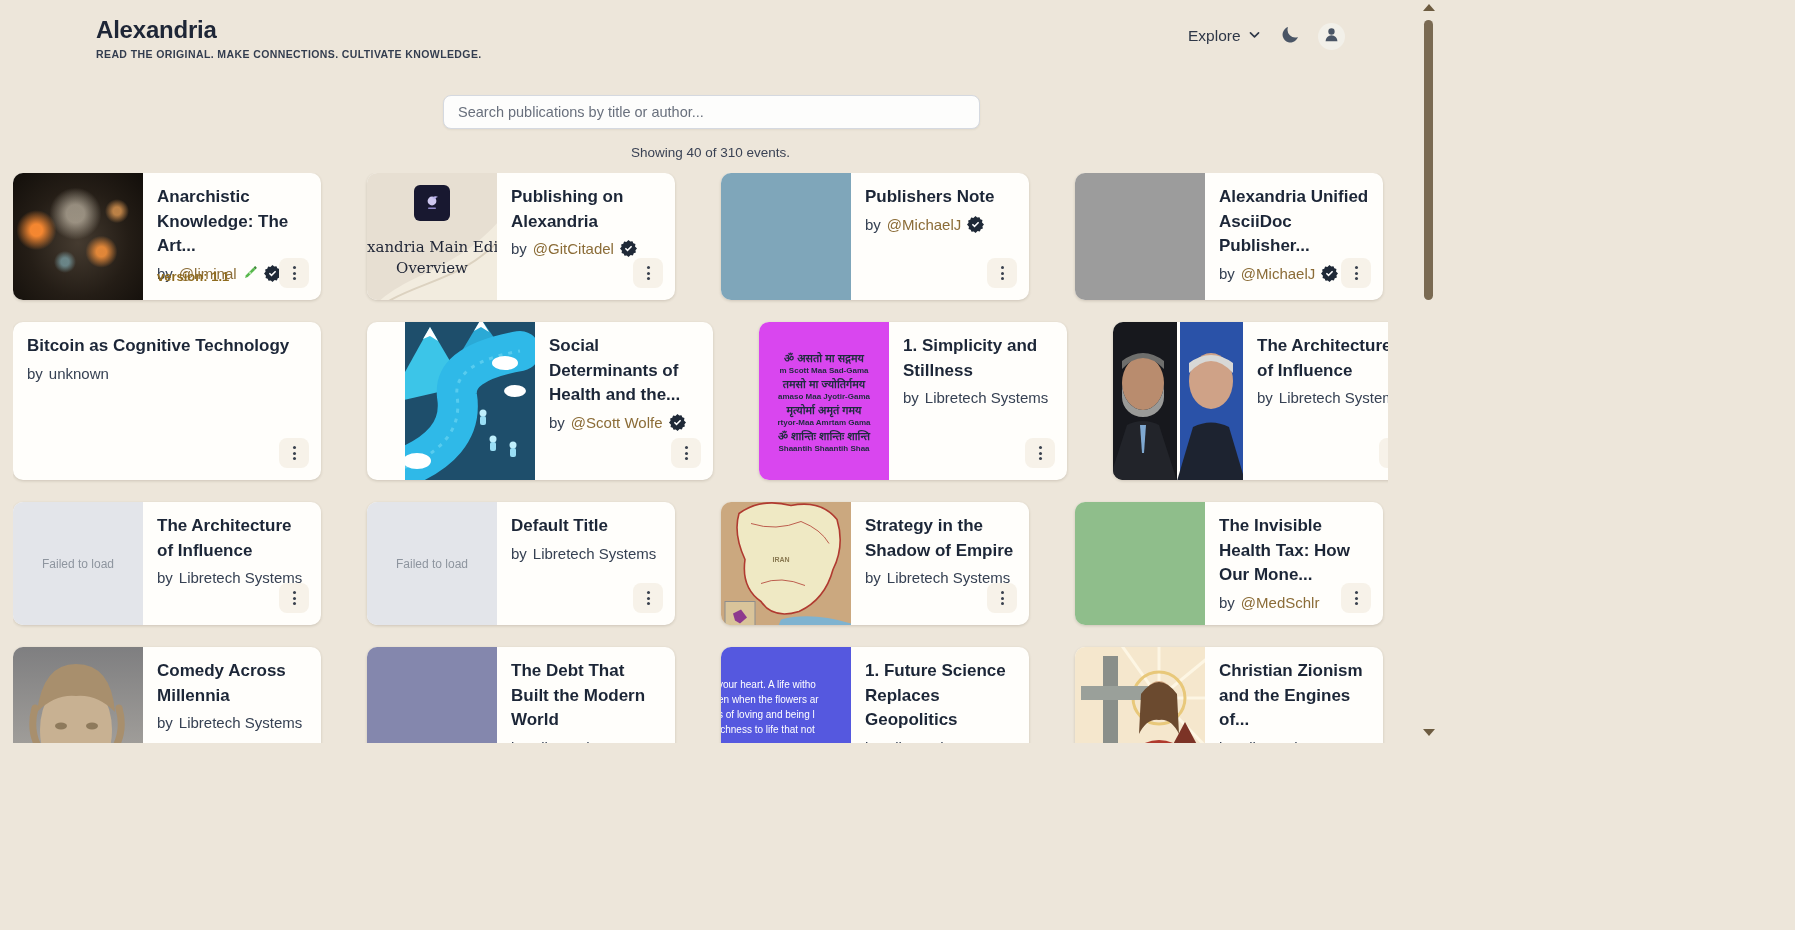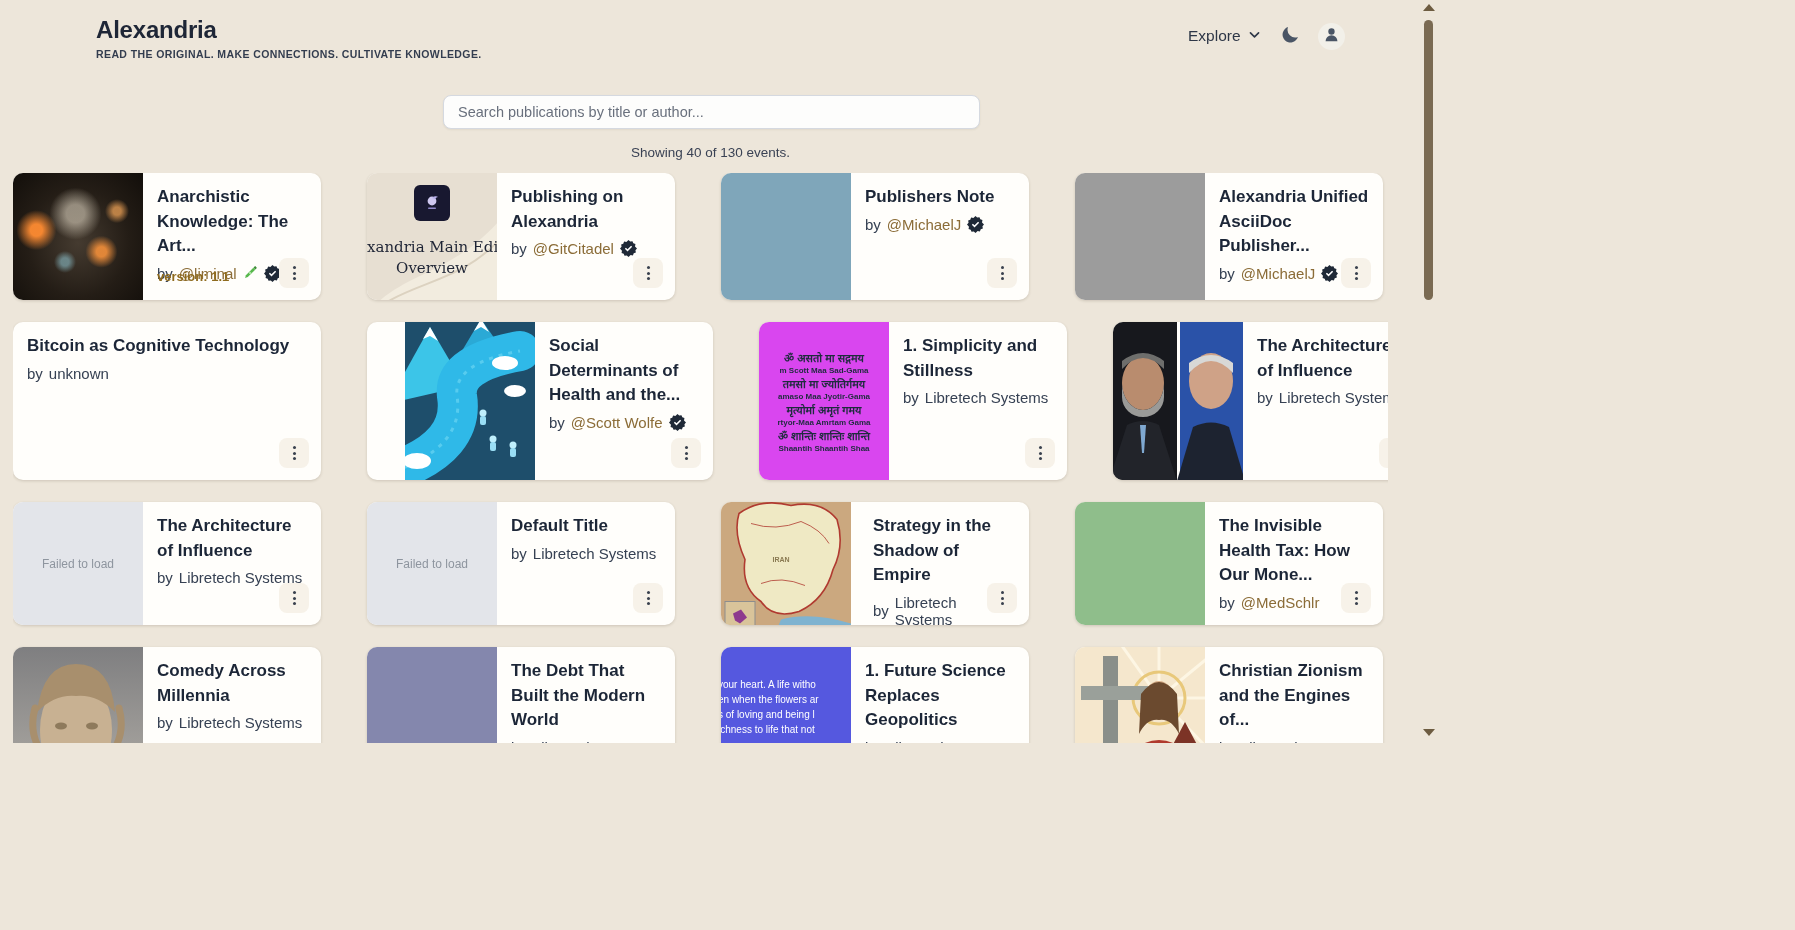--- a/index.html
+++ b/index.html
@@ -108,21 +108,21 @@
           <path d="M4.5 20.5a7.5 7.5 0 0 1 15 0z" fill="#4a5565"></path>
         </svg>
     </span>
   </button>
 </div>
 
 <div class="search-wrap">
   <input class="search-input" type="text" value="" placeholder="Search publications by title or author..." style="">
 </div>
 
-<div class="showing-line">Showing 40 of 130 events.</div>
+<div class="showing-line">Showing 40 of 310 events.</div>
 
 <div class="scroll-area" id="grid">
     <div class="grid-row">
       <article class="card" style="height: 127px;">
         <div class="cover img-anarchistic"></div>
         <div class="card-body">
           <h3 class="card-title">Anarchistic Knowledge: The Art...</h3>
           <div class="card-author">
             <span>by</span>
             <a>@liminal</a>
@@ -358,21 +358,21 @@
             <span>by</span>
             <span>Libretech Systems</span>
           </div>
           <button class="kebab">
             <span class="dot"></span>
             <span class="dot"></span>
             <span class="dot"></span>
           </button>
         </div>
       </article>
-      <article class="card" style="height: 123px; gap: 8px;">
+      <article class="card" style="height: 123px;">
         <div class="cover">
           <svg width="100%" height="100%" viewBox="0 0 130 160" preserveAspectRatio="xMidYMid slice">
             <rect width="130" height="160" fill="#CBA87F"></rect>
             <path d="M18,30 Q40,14 70,22 Q100,16 116,36 Q124,62 112,86 Q104,116 78,128 Q52,136 40,118 Q20,104 24,76 Q12,50 18,30 Z" fill="#EFE9C4" stroke="#b03a30" stroke-width="1.6"></path>
             <path d="M30,40 Q55,48 80,38 Q100,46 108,60" fill="none" stroke="#b03a30" stroke-width="0.8"></path>
             <path d="M40,100 Q60,92 84,102" fill="none" stroke="#b03a30" stroke-width="0.8"></path>
             <text x="60" y="78" font-size="7" font-weight="bold" fill="#8a7a52" text-anchor="middle">IRAN</text>
             <path d="M60,136 Q90,128 130,140 L130,160 L50,160 Z" fill="#7fb3d0"></path>
             <rect x="4" y="118" width="30" height="34" fill="#d9c49a" stroke="#8d8d8d"></rect>
             <path d="M12,130 l8,-4 6,8 -7,6 -5,-3 z" fill="#8e3a8e"></path>

